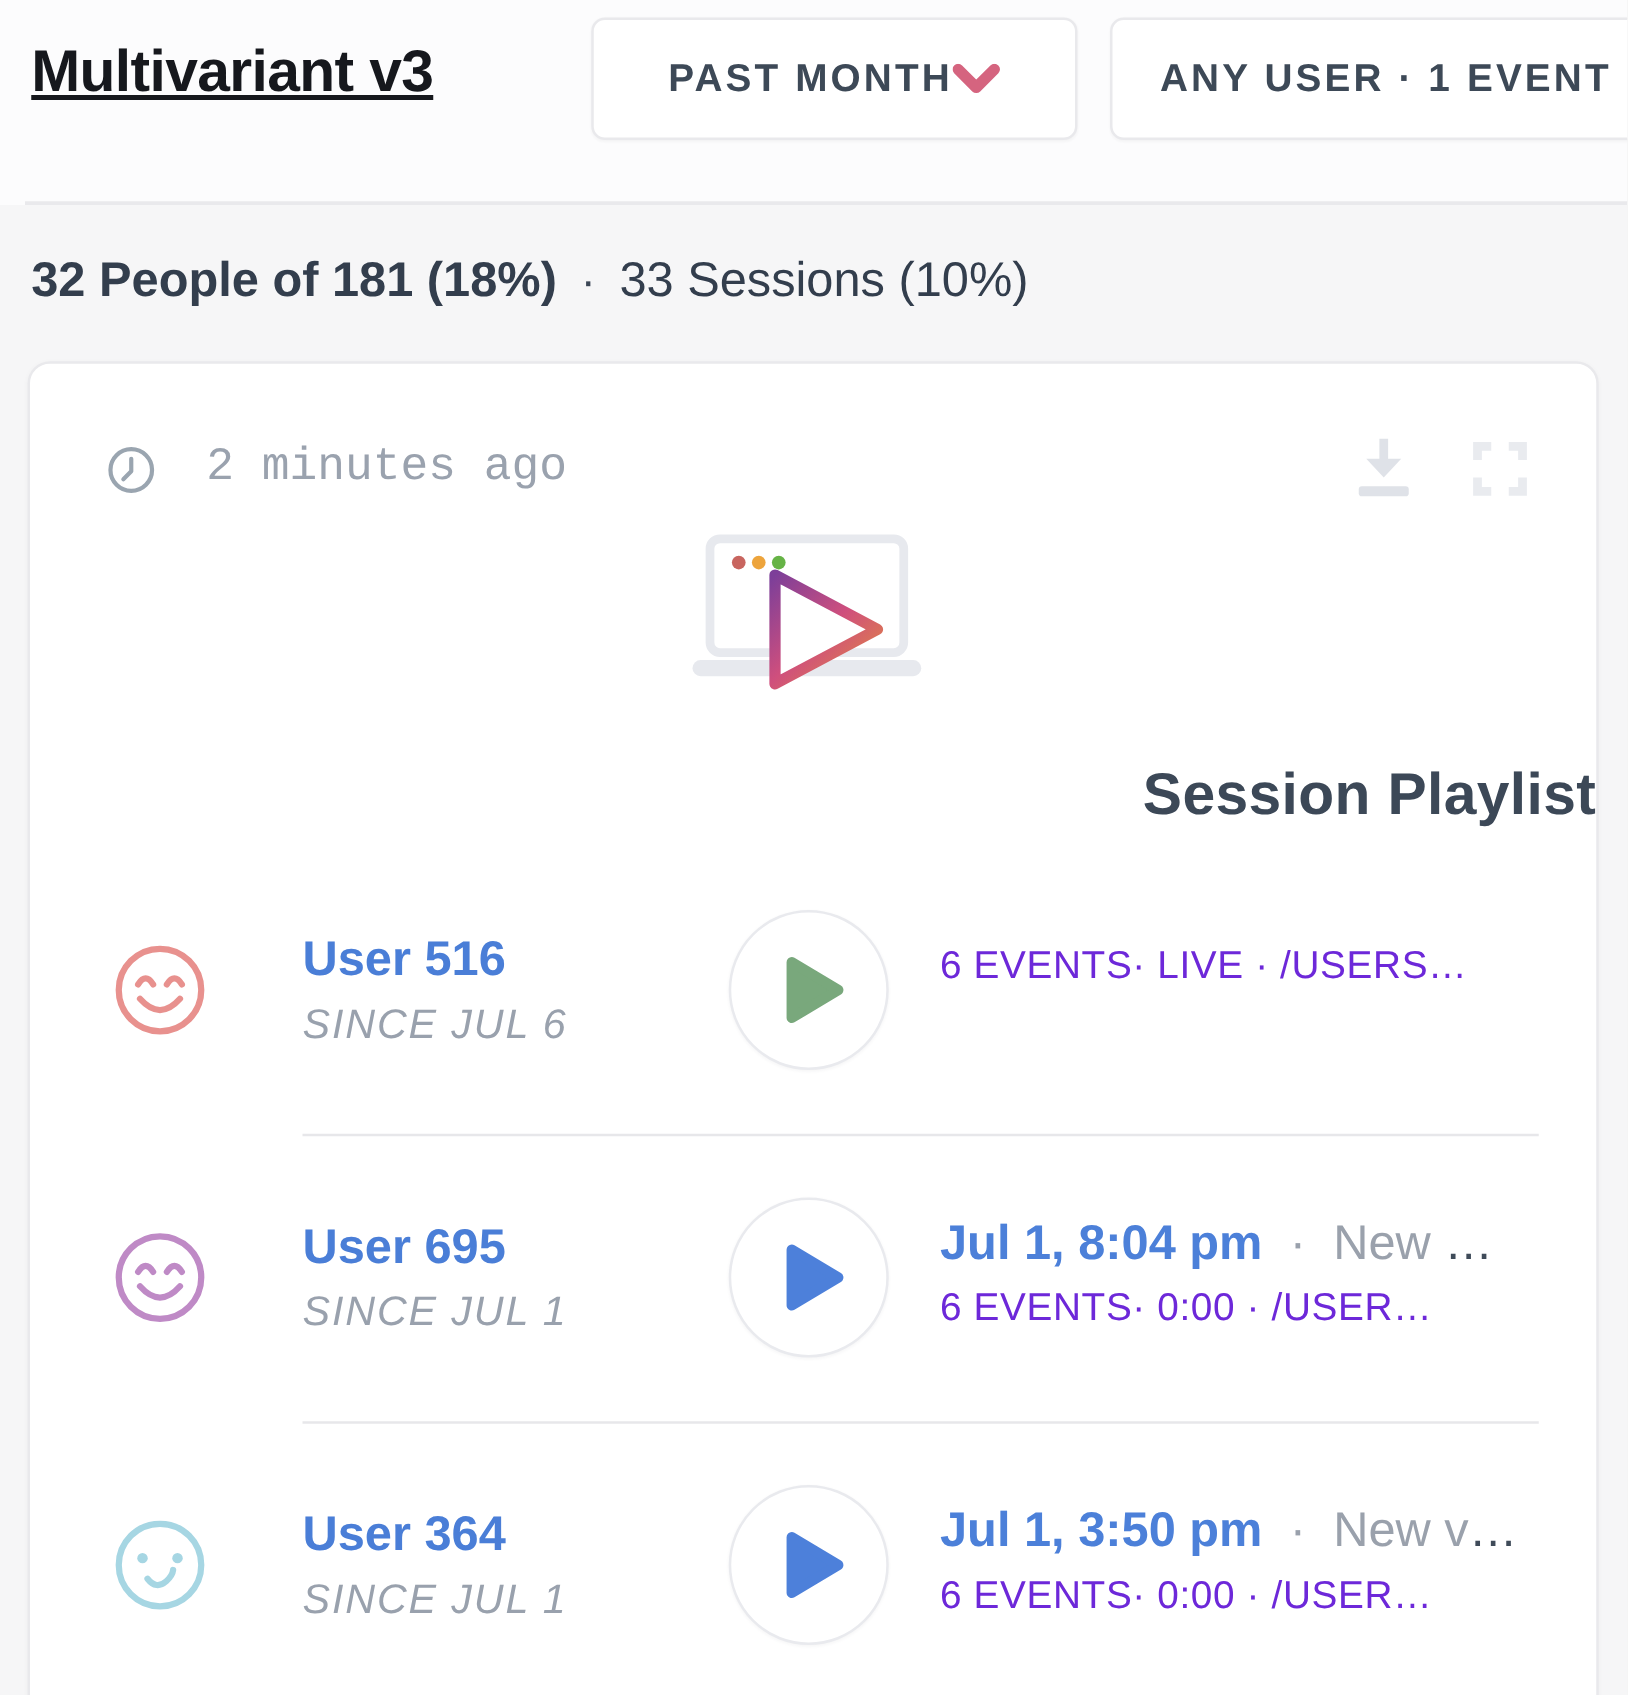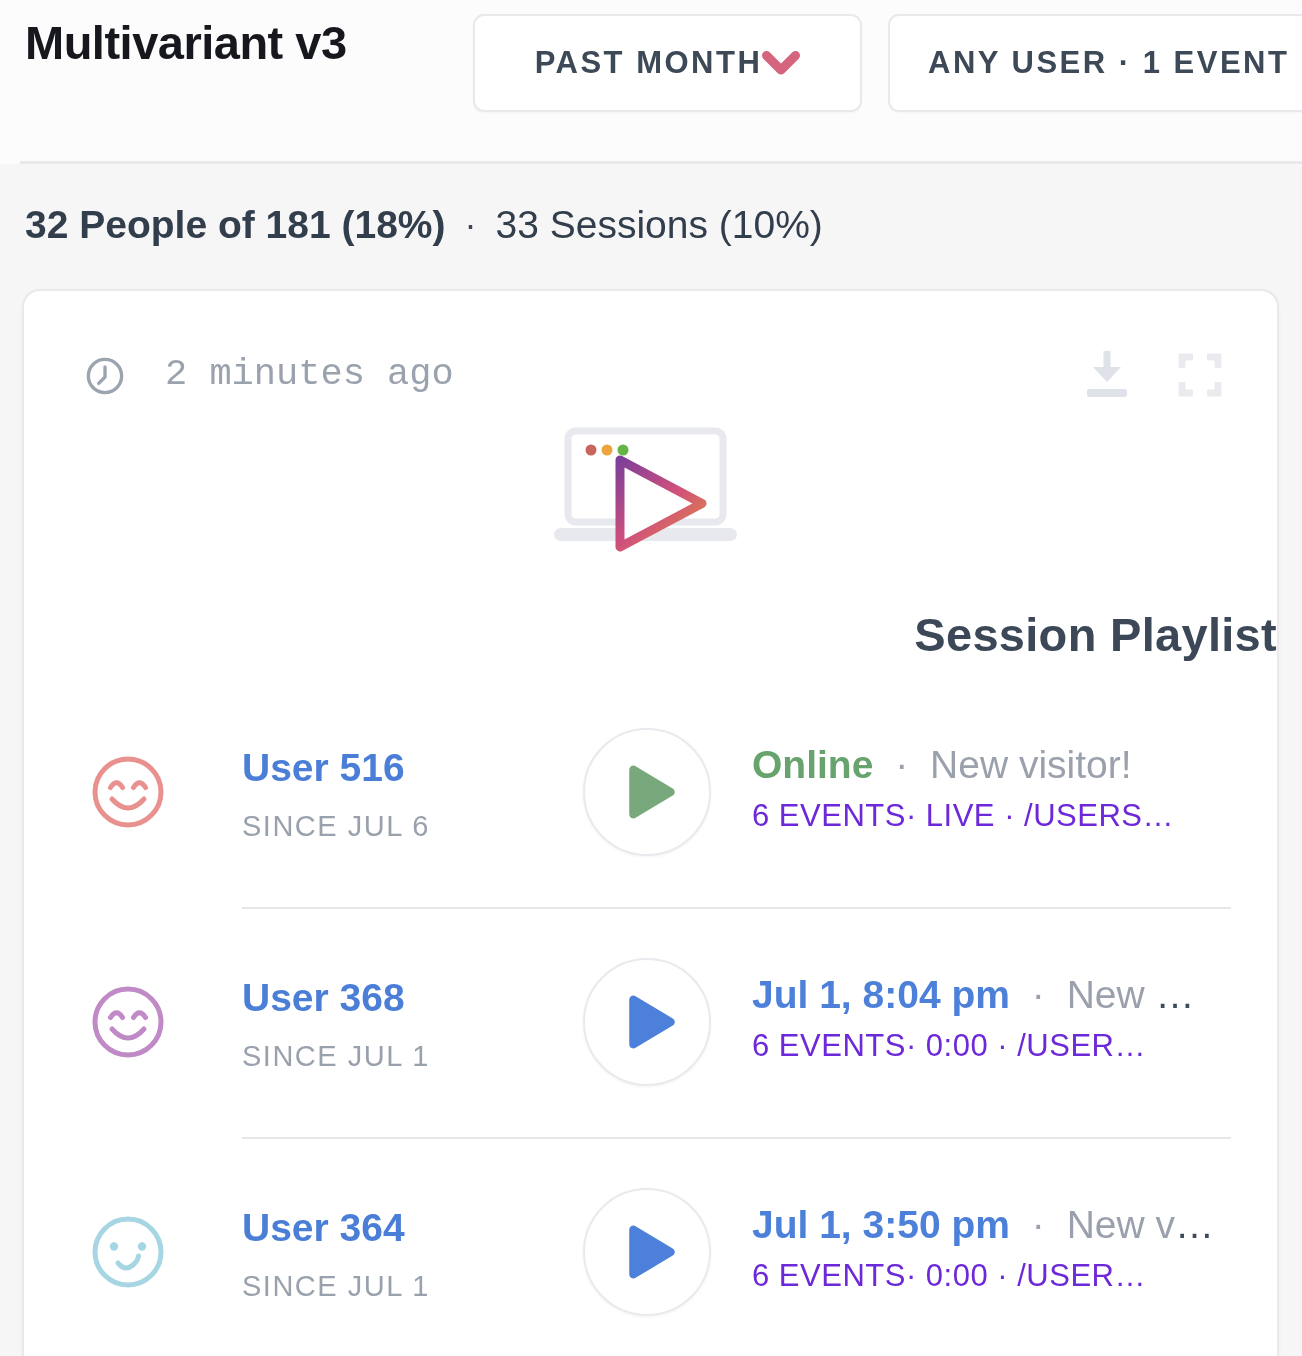--- a/index.html
+++ b/index.html
@@ -7,22 +7,22 @@
   #screen {
     position:relative; width:1302px; height:1356px;
     background:#f6f6f7; overflow:hidden;
     font-family:"Liberation Sans", sans-serif;
     -webkit-font-smoothing:antialiased;
   }
   
   .header { position:absolute; top:0; left:0; width:100%; height:164px; background:#fcfcfd; }
   .header::after { content:""; position:absolute; left:20px; right:0; bottom:0; height:3px; background:#e9e9ec; }
   .page-title {
-    position:absolute; left:25px; top:14px;
-    font-size:47px; font-weight:600; color:#16181d; letter-spacing:-0.5px; line-height:58px;
+    position:absolute; left:25px; top:28px;
+    font-size:47px; font-weight:600; color:#16181d; letter-spacing:-0.5px; line-height:58px;text-decoration:underline;
   }
   .btn {
     position:absolute; top:14px; height:98px;
     background:#fff; border:2px solid #e9e9ec; border-radius:11px;
     display:flex; align-items:center; justify-content:center; 
     font-size:31px; font-weight:700; letter-spacing:2.5px; color:#3d4957;
     box-shadow:0 1px 2px rgba(40,45,60,.04); cursor:pointer;
   }
   .btn-date { left:473px; width:389px; }
   .btn-filter { left:888px; width:560px; justify-content:flex-start; padding:0 38px; gap:42px; }
@@ -44,21 +44,21 @@
   .fs-btn { left:1152px; top:60px; }
   .illus { position:absolute; left:528px; top:136px; line-height:0; }
   .card-title { position:absolute; top:316px; left:0; width:100%; text-align:right; font-size:47px; font-weight:700; color:#3c4857; letter-spacing:0.3px; }
   
   .rows { position:absolute; top:386px; left:0; width:100%; }
   .row { position:relative; height:230px; }
   .row + .row::before { content:""; position:absolute; top:0; left:218px; right:46px; height:2px; background:#e7e7ea; }
   .avatar { position:absolute; left:66px; top:77px; width:76px; height:76px; line-height:0; }
   .user { position:absolute; left:218px; top:69px; }
   .user-name { font-size:39px; font-weight:600; color:#4a7ed7; cursor:pointer; }
-  .user-since { margin-top:20px; font-size:29px; color:#99a1ad; letter-spacing:1.5px; }
+  .user-since { margin-top:10px; font-size:33px; color:#99a1ad; letter-spacing:1.5px;font-style:italic; }
   .play {
     position:absolute; left:559px; top:51px; width:128px; height:128px;
     border-radius:50%; background:#fff; border:2px solid #e9eaee;
     display:flex; align-items:center; justify-content:center;
     box-shadow:0 1px 3px rgba(40,45,60,.05); cursor:pointer;
   }
   .play svg { margin-left:10px; }
   .status { position:absolute; left:728px; top:66px; }
   .status-line1 { font-size:39px; color:#9aa1ac; white-space:nowrap; }
   .status-main { font-weight:600; cursor:pointer; }
@@ -157,43 +157,38 @@
     <div class="user">
       <div class="user-name">User 516</div>
       <div class="user-since">SINCE JUL 6</div>
     </div>
     <div class="play">
       <svg class="play-tri" width="52" height="60" viewBox="0 0 56 64" style="color: rgb(121, 168, 124);">
         <path d="M8 8 L48 32 L8 56 Z" fill="currentColor" stroke="currentColor" stroke-width="9" stroke-linejoin="round"></path>
       </svg>
     </div>
     <div class="status">
-      <div class="status-line1">
-        <span class="status-main" style="color: rgb(104, 163, 110);">Online</span>
-        <span class="status-sep">·</span>
-        <span>New visitor!</span><span class="status-ellipsis"></span>
-      </div>
       <div class="detail">6 EVENTS· LIVE · /USERS…</div>
     </div>
   </div>
 
   <div class="row">
     <div class="avatar" style="color: rgb(191, 138, 198);">
       <svg width="76" height="76" viewBox="0 0 76 76">
         <g fill="none" stroke="currentColor" stroke-width="5" stroke-linecap="round">
           <circle cx="38" cy="38" r="33"></circle>
           <path d="M20.5 33.5 Q26.5 24 32.5 33.5"></path>
           <path d="M43.5 33.5 Q49.5 24 55.5 33.5"></path>
           <path d="M22 45 Q38 63 54 45"></path>
         </g>
       </svg>
       
     </div>
     <div class="user">
-      <div class="user-name">User 368</div>
+      <div class="user-name">User 695</div>
       <div class="user-since">SINCE JUL 1</div>
     </div>
     <div class="play">
       <svg class="play-tri" width="52" height="60" viewBox="0 0 56 64" style="color: rgb(77, 128, 218);">
         <path d="M8 8 L48 32 L8 56 Z" fill="currentColor" stroke="currentColor" stroke-width="9" stroke-linejoin="round"></path>
       </svg>
     </div>
     <div class="status">
       <div class="status-line1">
         <span class="status-main" style="color: rgb(76, 128, 217);">Jul 1, 8:04 pm</span>

